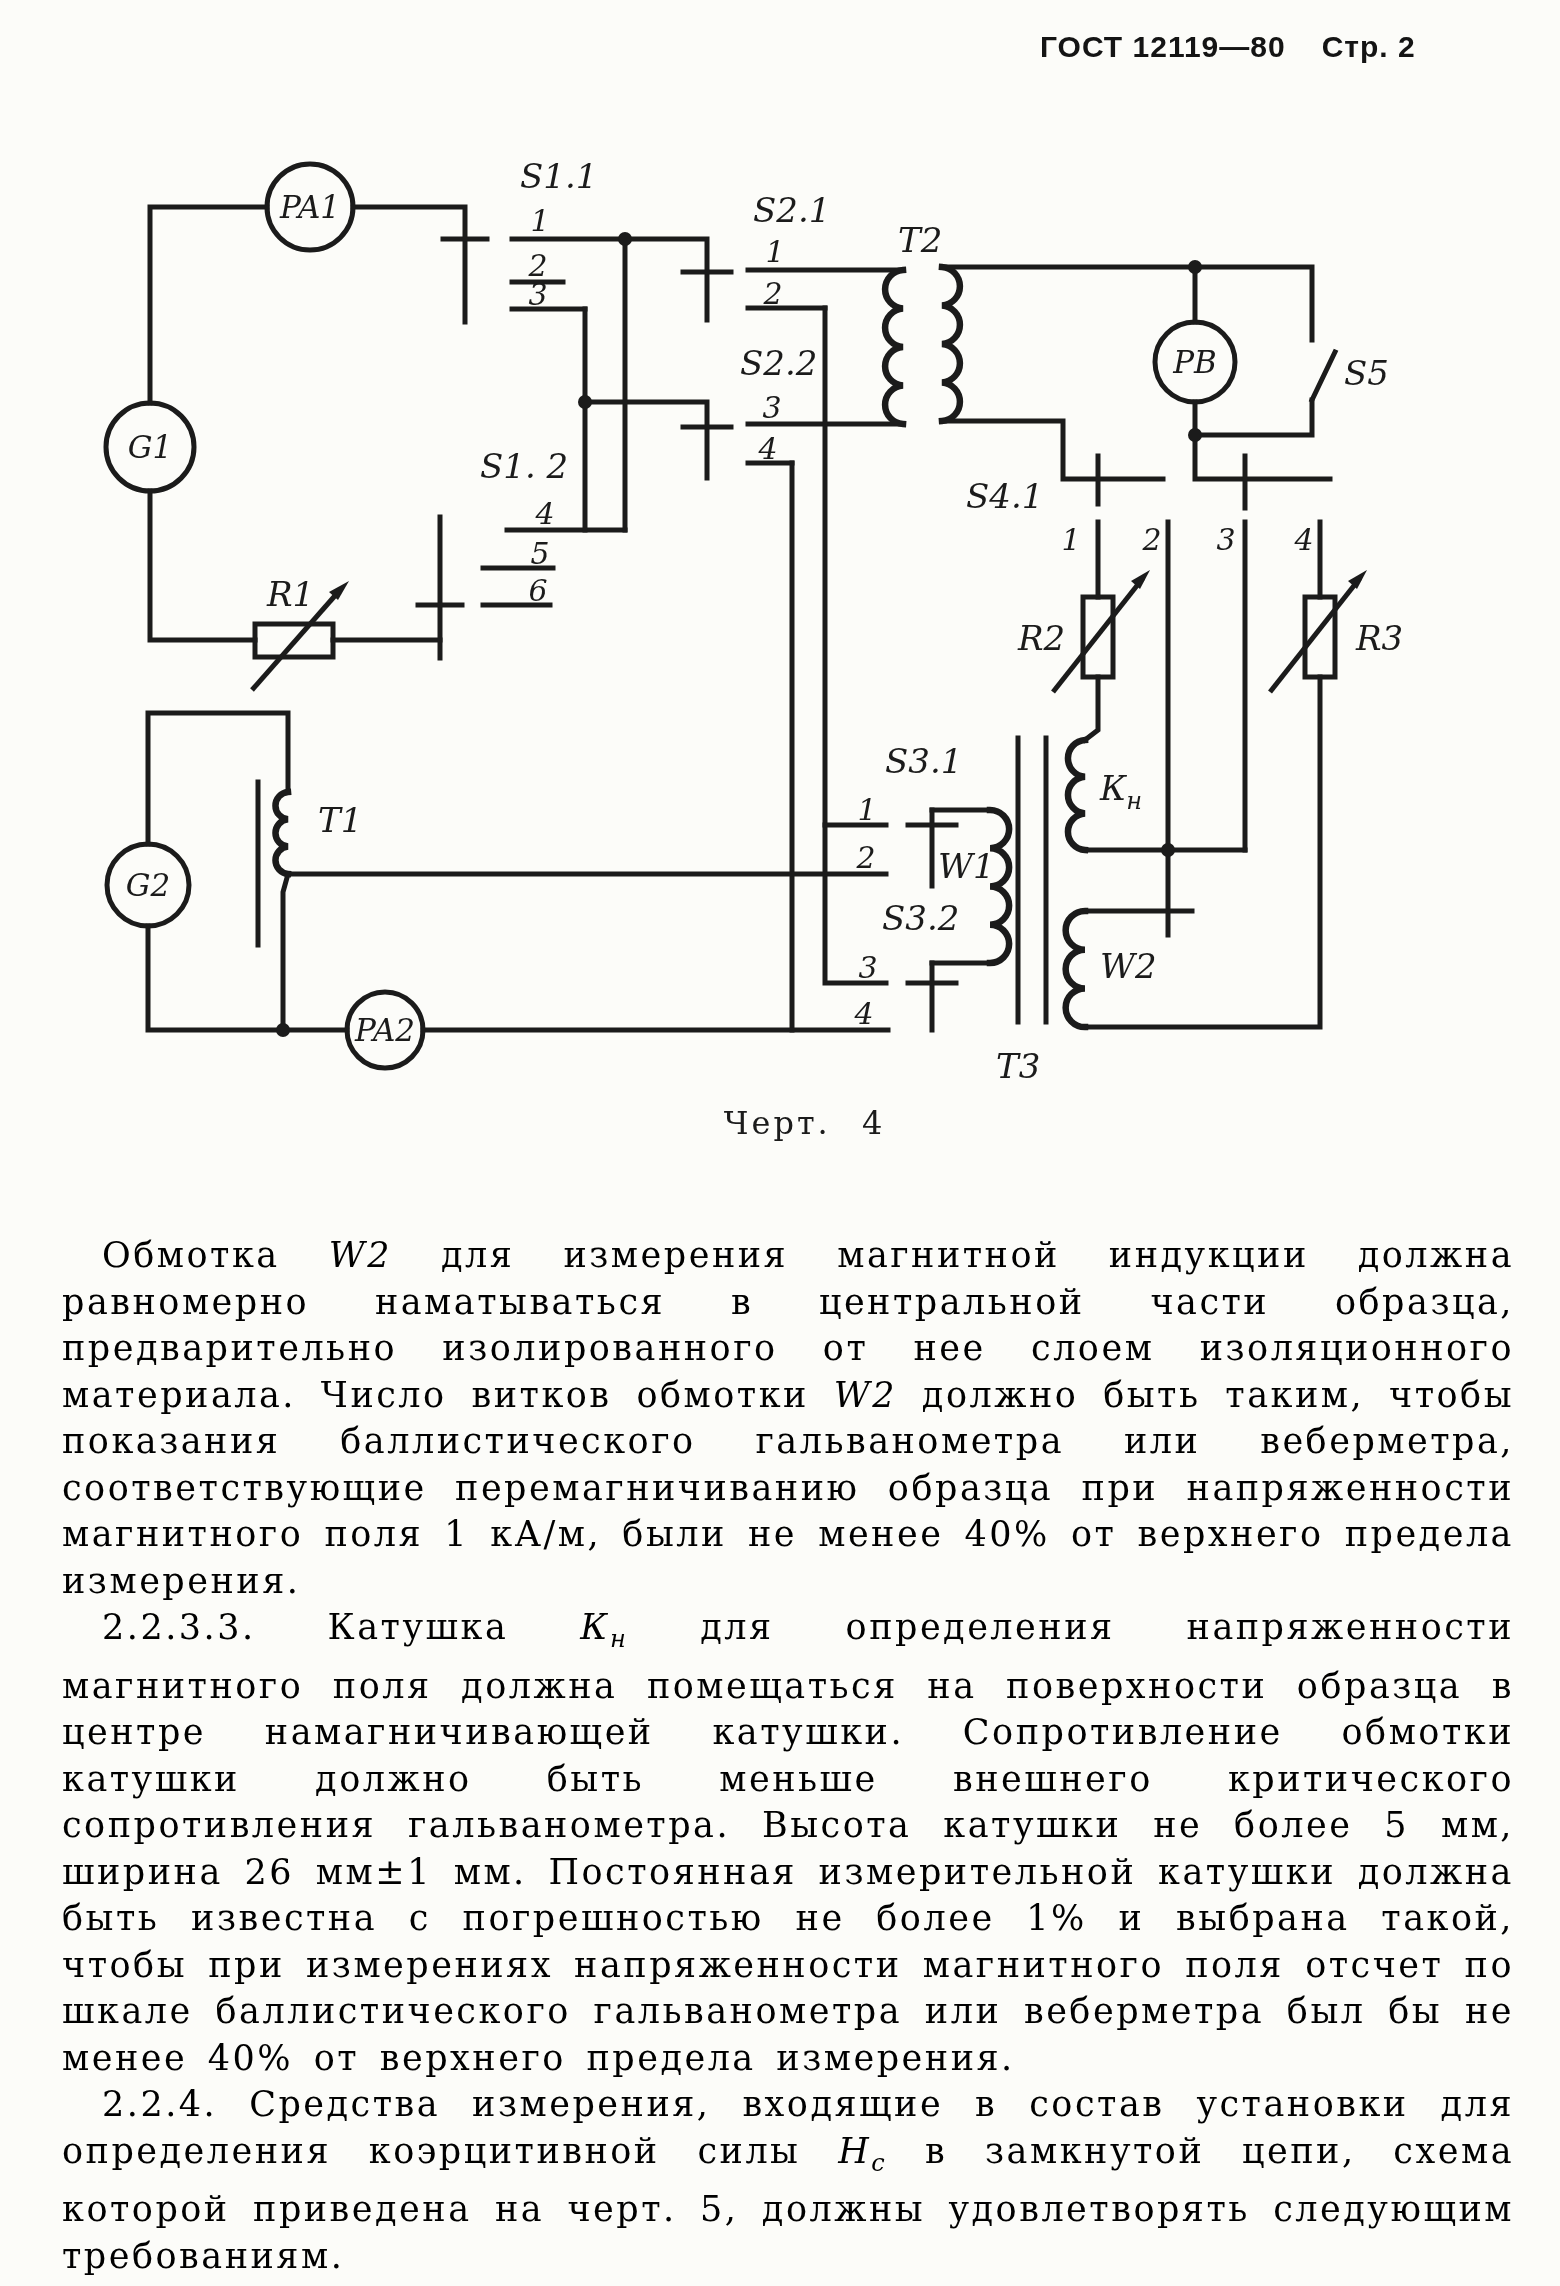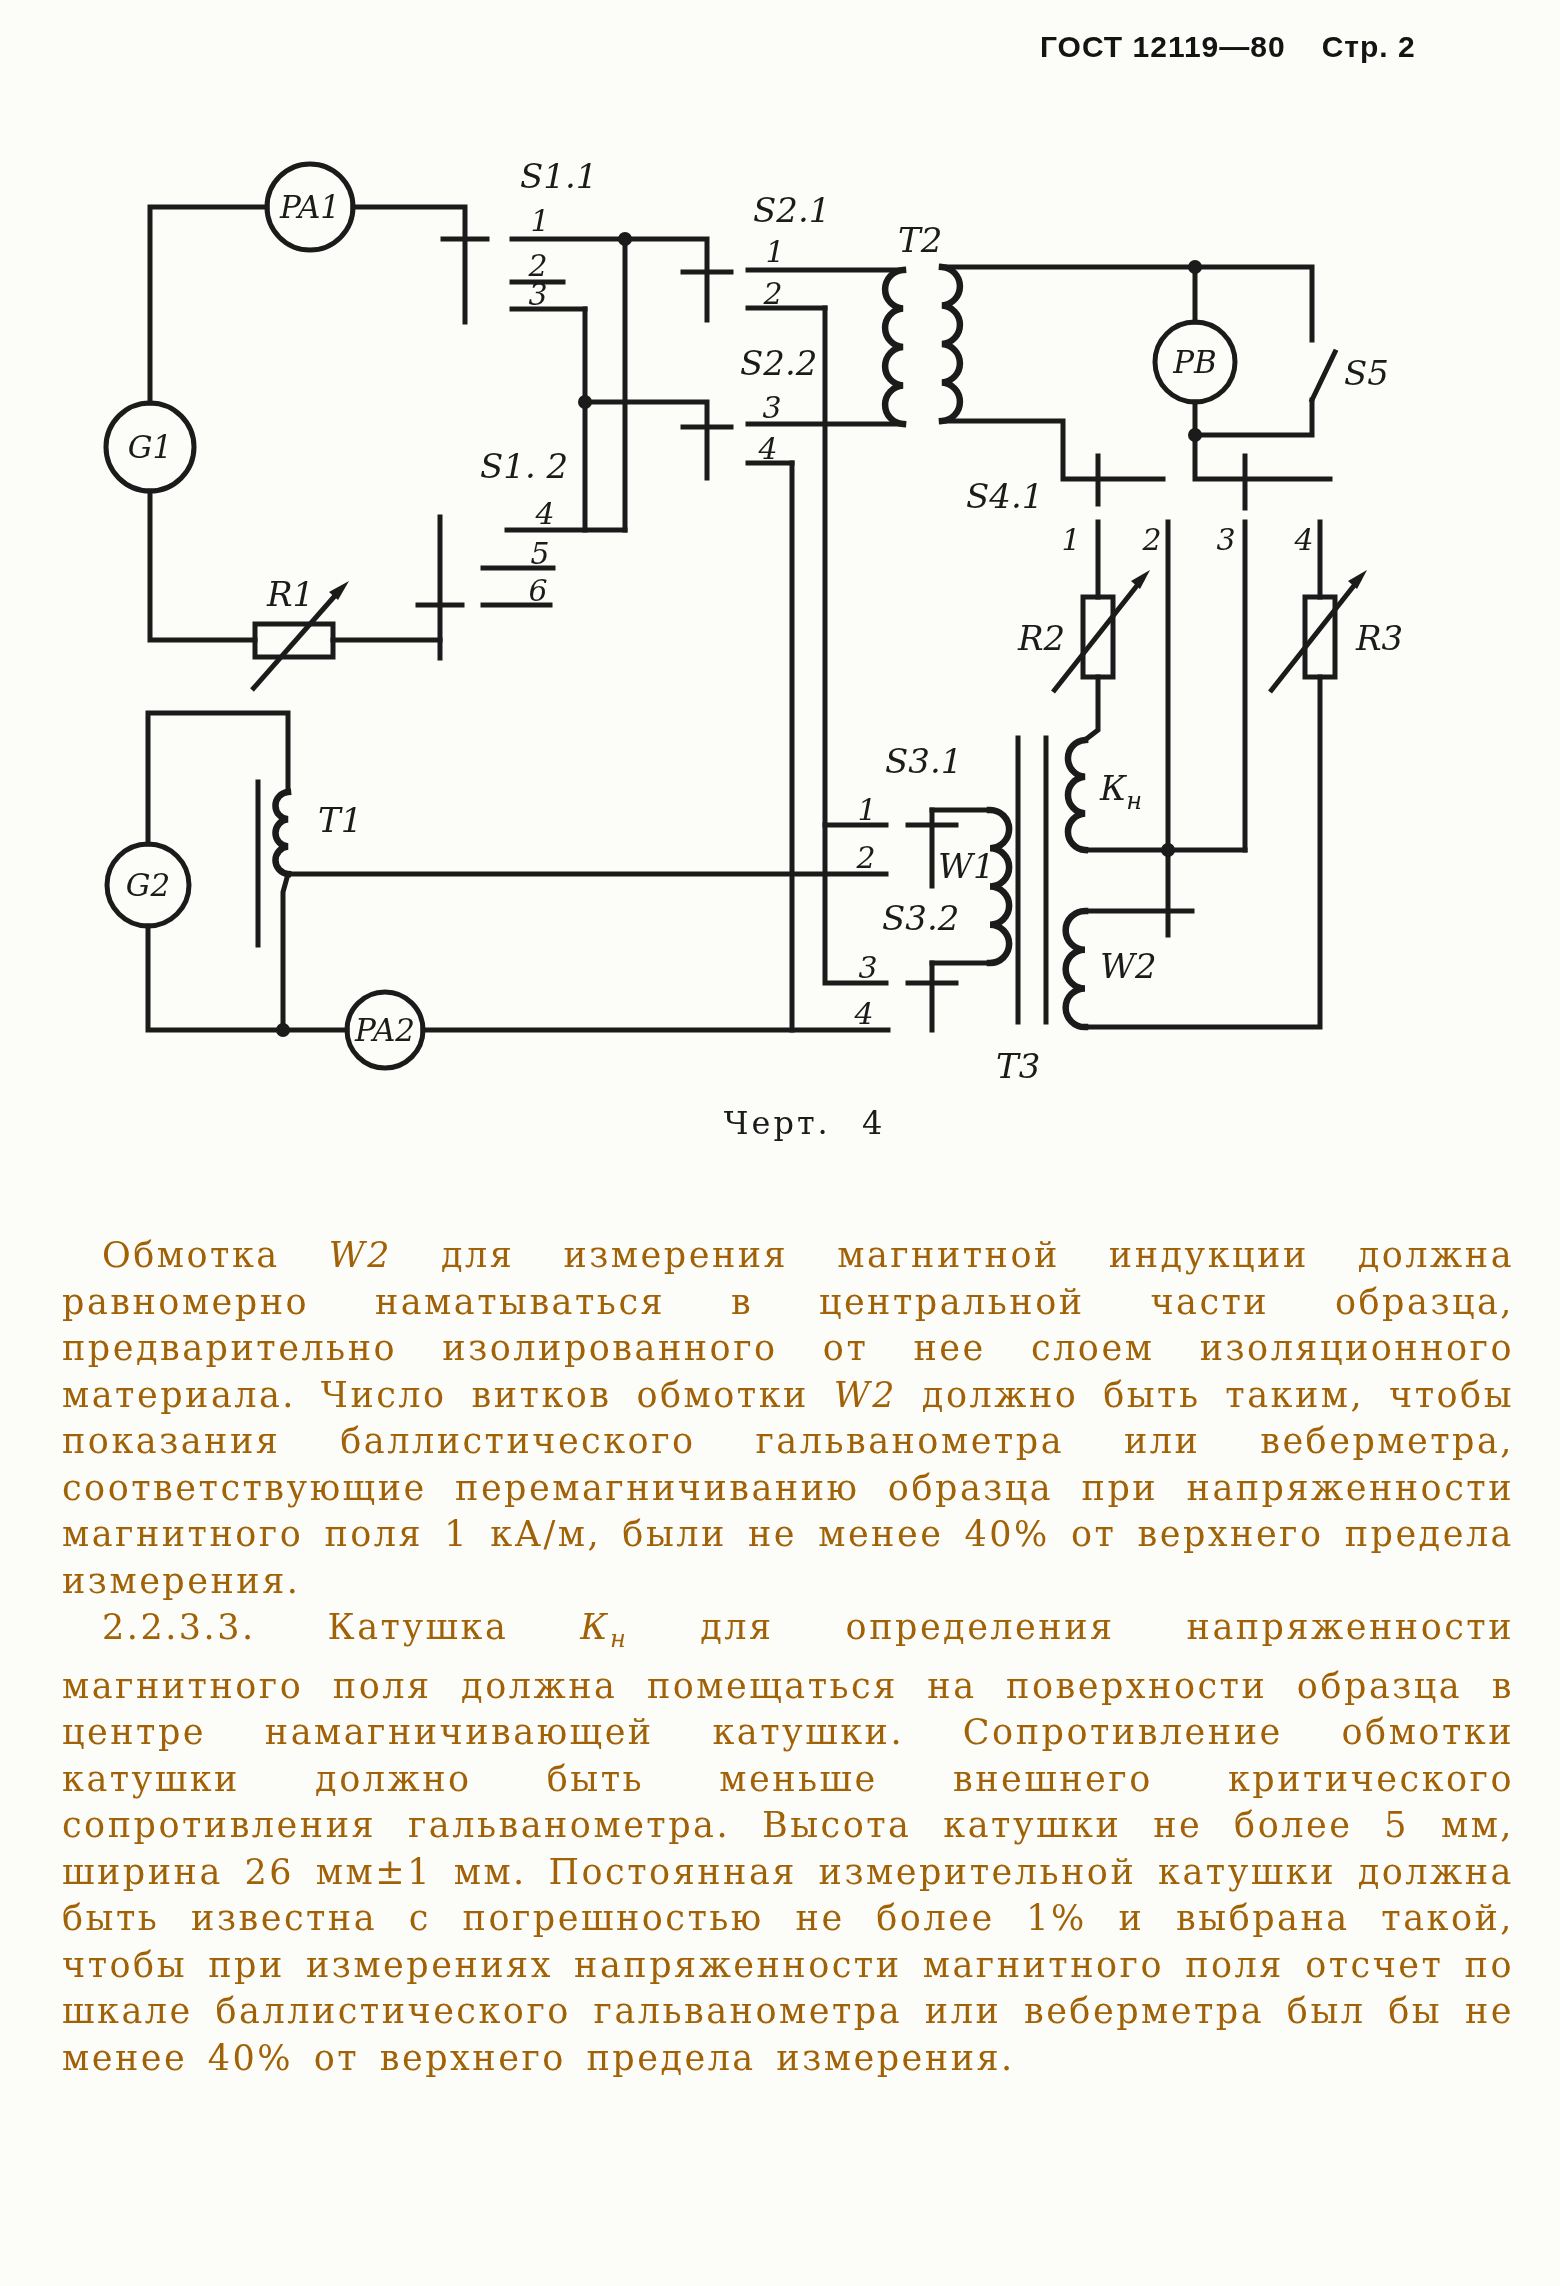--- a/index.html
+++ b/index.html
@@ -26,21 +26,21 @@
   .dev { font:italic 31px "DejaVu Serif", serif; fill:#1b1b1b; text-anchor:middle; }
   .sub { font:italic 24px "DejaVu Serif", serif; }
   .caption {
     position:absolute; top:1104px; left:0; width:1560px;
     text-align:center; padding-left:49px; box-sizing:border-box;
     font-size:32px; letter-spacing:3px; word-spacing:18px; color:#1b1b1b;
   }
   .bodytext {
     position:absolute; top:1232px; left:62px; width:1452px;
     font-size:35px; line-height:46.5px; letter-spacing:2.5px; word-spacing:7px;
-    text-align:justify; color:#a16207;
+    text-align:justify; color:#000000;
   }
   .bodytext p { margin:0; text-indent:40px; }
   .bodytext sub { font-size:24px; }
 </style>
 </head>
 <body>
 
 <div class="page">
 
   <div class="hdr">
@@ -206,15 +206,16 @@
       <text class="num" x="1226" y="550">3</text>
       <text class="num" x="1304" y="550">4</text>
     </g>
   </svg>
 
   <div class="caption">Черт. 4</div>
 
   <div class="bodytext">
     <p><span>Обмотка </span><i>W2</i><span> для измерения магнитной индукции должна равномерно наматываться в центральной части образца, предварительно изолированного от нее слоем изоляционного материала. Число витков обмотки </span><i>W2</i><span> должно быть таким, чтобы показания баллистического гальванометра или веберметра, соответствующие перемагничиванию образца при напряженности магнитного поля 1 кА/м, были не менее 40% от верхнего предела измерения.</span></p>
     <p><span>2.2.3.3. Катушка </span><i>К</i><sub><i>н</i></sub><span> для определения напряженности магнитного поля должна помещаться на поверхности образца в центре намагничивающей катушки. Сопротивление обмотки катушки должно быть меньше внешнего критического сопротивления гальванометра. Высота катушки не более 5 мм, ширина 26 мм±1 мм. Постоянная измерительной катушки должна быть известна с погрешностью не более 1% и выбрана такой, чтобы при измерениях напряженности магнитного поля отсчет по шкале баллистического гальванометра или веберметра был бы не менее 40% от верхнего предела измерения.</span></p>
+    <p><span>2.2.4. Средства измерения, входящие в состав установки для определения коэрцитивной силы </span><i>Н</i><sub><i>с</i></sub><span> в замкнутой цепи, схема которой приведена на черт. 5, должны удовлетворять следующим требованиям.</span></p>
   </div>
 
 </div>
 
 </body></html>

